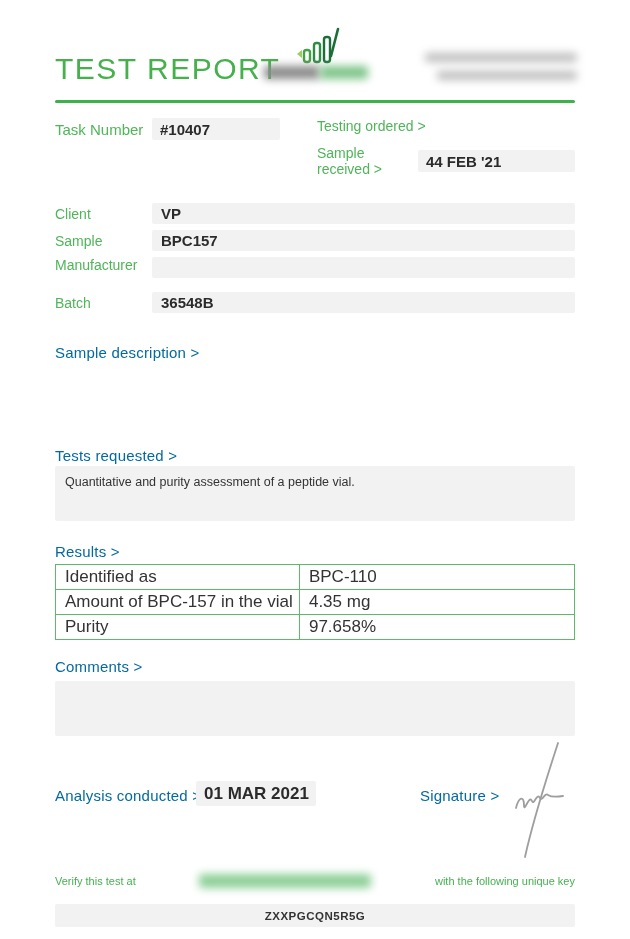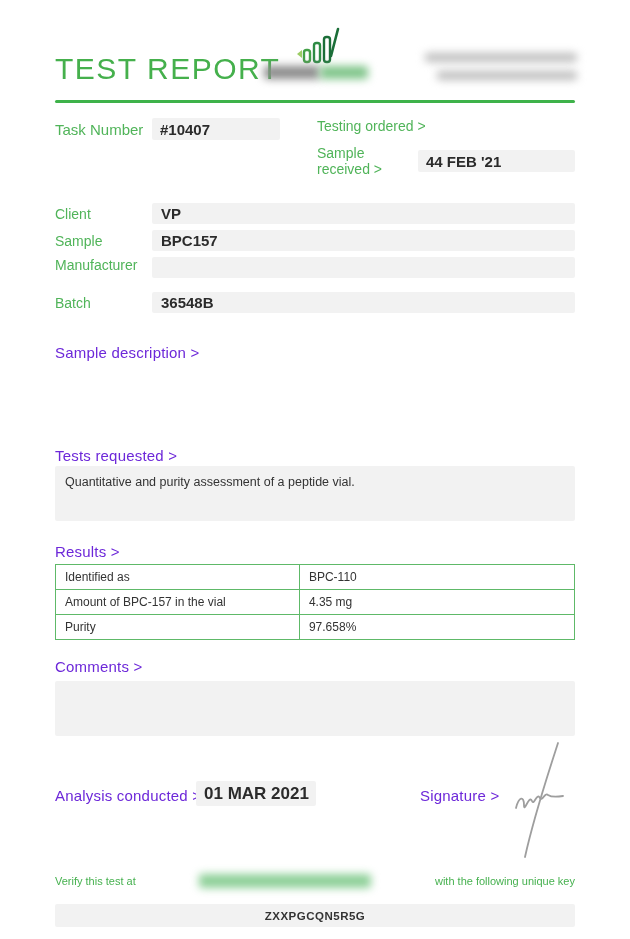--- a/index.html
+++ b/index.html
@@ -8,38 +8,38 @@
   .page {
     position:relative; width:630px; height:939px; margin:0 auto;
     background:#ffffff; overflow:hidden;
   }
   .abs { position:absolute; }
   .field {
     background:#f2f2f2; border-radius:2px;
     display:flex; align-items:center;
     color:#2b2b2b; font-weight:700;
   }
-  .sec-label { font-size:15px; color:#6d28d9; letter-spacing:.2px; }
+  .sec-label { font-size:15px; color:#0369a1; letter-spacing:.2px; }
   .box {
     background:#f2f2f2; border-radius:2px;
     font-size:12.5px; color:#333; padding:8px 10px; line-height:1.35;
   }
   
   .title { font-size:30px; letter-spacing:1.5px; color:#45b04c; font-weight:400; }
   .divider { background:#3eb24a; height:3px; border-radius:2px; }
   .blurbar { filter:blur(4px); border-radius:3px; }
   
   .row-label { font-size:15px; color:#50b459; }
   .mini-label { font-size:14px; color:#50b459; }
   .val { font-size:15px; }
   
   .rtable { border-collapse:collapse; width:520px; table-layout:fixed; }
   .rtable td {
     border:1.5px solid #5eb968; height:25px; padding-left:9px;
-    font-size:12px; color:#333; background:#fff;
+    font-size:17px; color:#333; background:#fff;
   }
   .rtable td.c1 { width:47%; }
   
   .sig-svg path { fill:none; stroke:#9e9e9e; stroke-width:1.8; stroke-linecap:round; stroke-linejoin:round; }
   
   .verify-row { display:flex; justify-content:space-between; align-items:center; }
   .verify-text { font-size:11px; color:#46b14f; white-space:nowrap; }
   .key-box { justify-content:center; font-weight:600; font-size:11.5px; letter-spacing:.5px; color:#333; }
 </style>
 </head>

